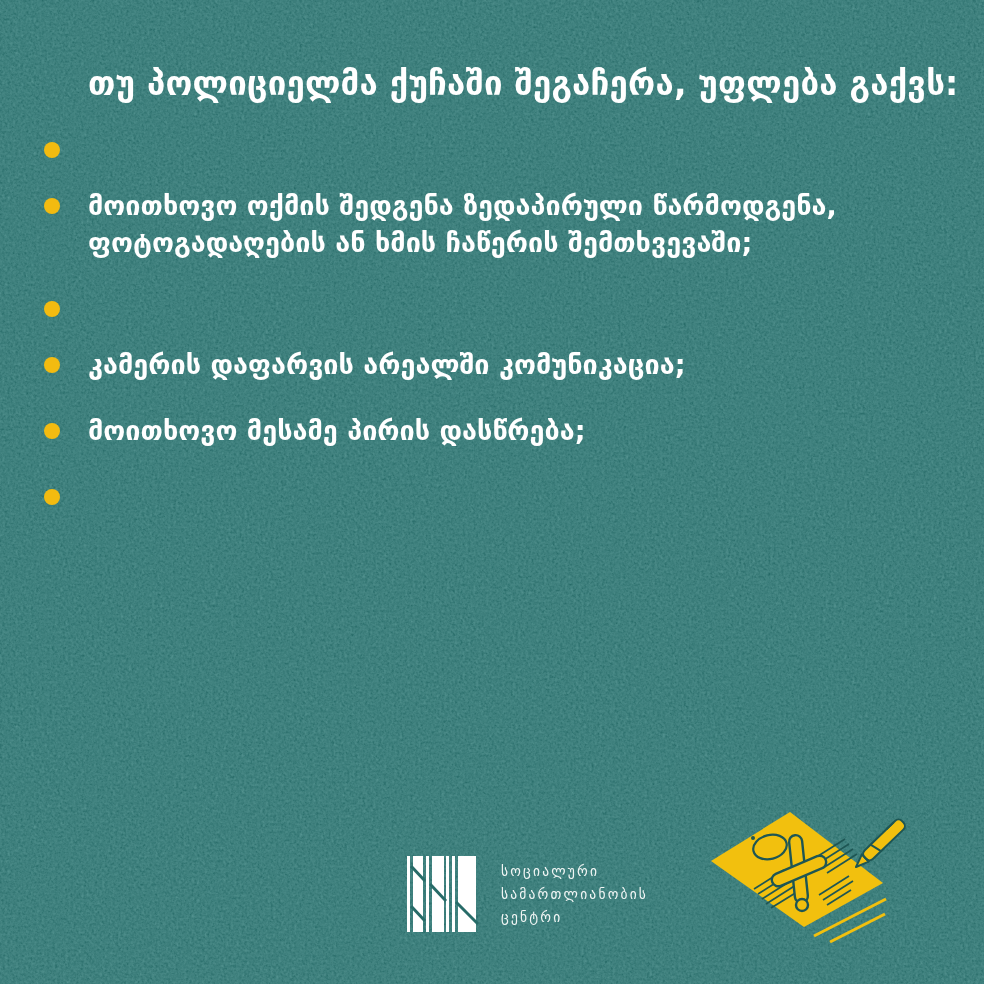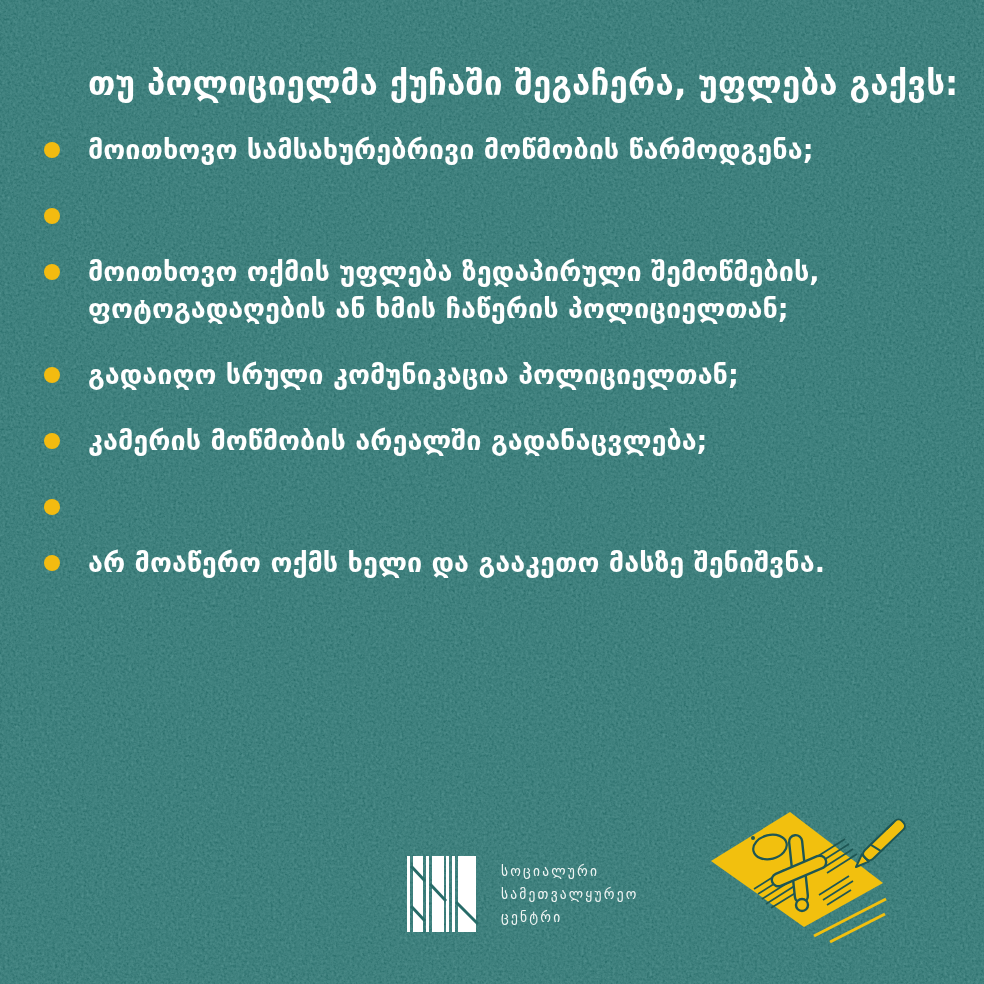--- a/index.html
+++ b/index.html
@@ -70,57 +70,46 @@
     <rect width="984" height="984" filter="url(#feltDark)"></rect>
   </svg>
 
   <div class="content">
 
     <h1 class="title">თუ პოლიციელმა ქუჩაში შეგაჩერა, უფლება გაქვს:</h1>
 
     <ul class="rights">
       <li>
         <span class="dot"></span>
+      </li>
+      <li>
+        <span class="dot"></span>
         <span class="txt">
-            <span>მოითხოვო სამსახურებრივი მოწმობის წარმოდგენა;</span>
-            <span></span>
+            <span>მოითხოვო ოქმის შედგენა ზედაპირული წარმოდგენა,</span>
+            <span>ფოტოგადაღების ან ხმის ჩაწერის შემთხვევაში;</span>
           </span>
       </li>
       <li>
         <span class="dot"></span>
       </li>
       <li>
         <span class="dot"></span>
         <span class="txt">
-            <span>მოითხოვო ოქმის უფლება ზედაპირული შემოწმების,</span>
-            <span>ფოტოგადაღების ან ხმის ჩაწერის პოლიციელთან;</span>
+            <span>კამერის დაფარვის არეალში კომუნიკაცია;</span>
           </span>
       </li>
       <li>
         <span class="dot"></span>
         <span class="txt">
-            <span>გადაიღო სრული კომუნიკაცია პოლიციელთან;</span>
+            <span>მოითხოვო მესამე პირის დასწრება;</span>
             <span></span>
           </span>
       </li>
       <li>
         <span class="dot"></span>
-        <span class="txt">
-            <span>კამერის მოწმობის არეალში გადანაცვლება;</span>
-          </span>
-      </li>
-      <li>
-        <span class="dot"></span>
-      </li>
-      <li>
-        <span class="dot"></span>
-        <span class="txt">
-            <span>არ მოაწერო ოქმს ხელი და გააკეთო მასზე შენიშვნა.</span>
-            <span></span>
-          </span>
       </li>
     </ul>
 
     <div class="logo">
       <svg class="logo-bars" width="74" height="80" viewBox="0 0 74 80" aria-hidden="true">
         <g fill="#FFFFFF">
           <rect x="2" y="2" width="3" height="76"></rect>
           <rect x="8" y="2" width="10" height="76"></rect>
           <rect x="21" y="2" width="3" height="76"></rect>
           <rect x="27" y="2" width="12" height="76"></rect>
@@ -130,21 +119,21 @@
         </g>
         <g stroke="#276B68" stroke-width="3" fill="none">
           <line x1="6" y1="12" x2="20" y2="27"></line>
           <line x1="6" y1="52" x2="20" y2="67"></line>
           <line x1="25" y1="30" x2="41" y2="47"></line>
           <line x1="51" y1="48" x2="73" y2="70"></line>
         </g>
       </svg>
       <div class="logo-text">
         <span>სოციალური</span>
-        <span>სამეთვალყურეო</span>
+        <span>სამართლიანობის</span>
         <span>ცენტრი</span>
       </div>
     </div>
 
     <svg class="illustration" width="245" height="175" viewBox="0 0 245 175" aria-hidden="true">
 
       <polygon points="13,78 92,29 185,100 106,144" fill="#F2C00E"></polygon>
 
       <line x1="116" y1="153" x2="188" y2="116" stroke="#F2C00E" stroke-width="3"></line>
       <line x1="132" y1="159" x2="187" y2="131" stroke="#F2C00E" stroke-width="3"></line>

